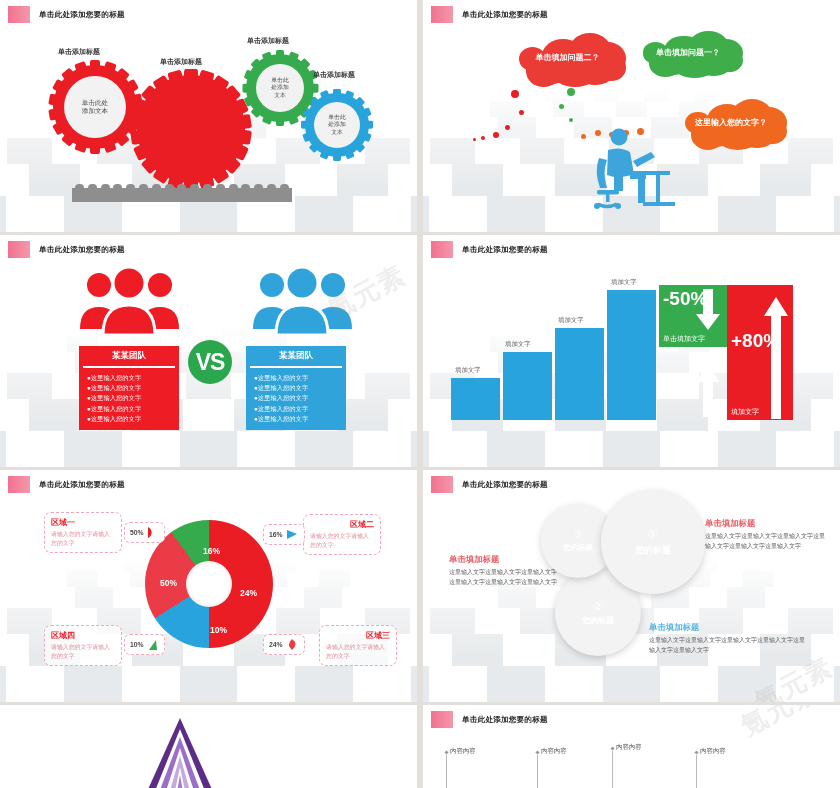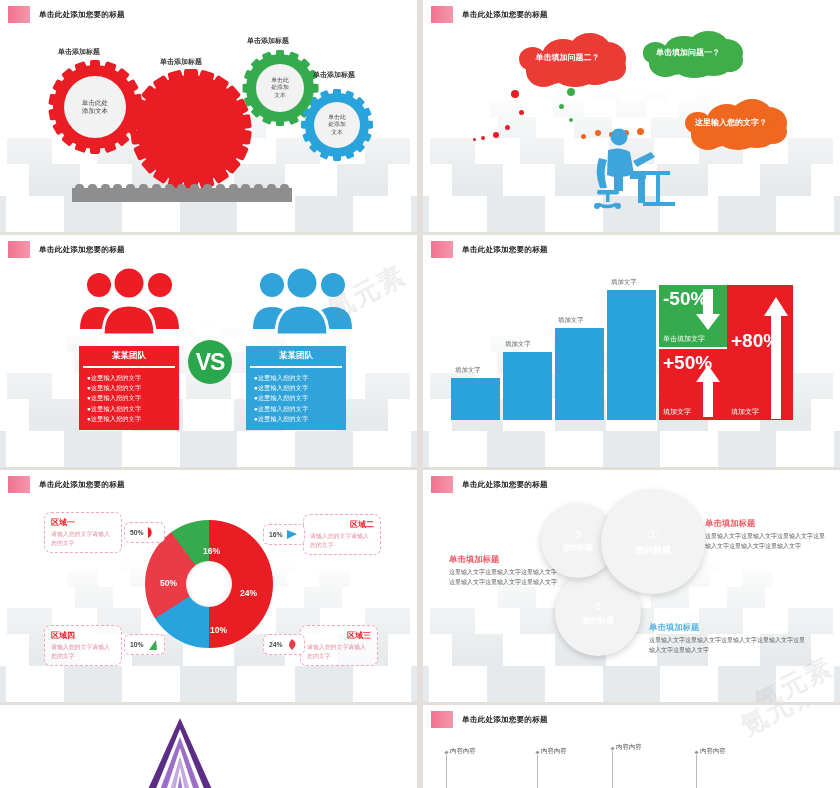--- a/index.html
+++ b/index.html
@@ -511,24 +511,20 @@
       <div class="bar" style="left:184px;top:55px;width:49px;height:130px"></div>
 
       <div class="kpi" style="left:236px;top:50px;width:68px;height:62px;background:#35ab4e">
         <div class="num">-50%</div>
         <div class="cap">单击填加文字</div>
       </div>
       <svg class="arw" style="left:272px;top:54px" width="26" height="42" viewBox="0 0 26 42">
         <path d="M8 0 h10 v25 h7 l-12 16 l-12 -16 h7 z" fill="#fff"></path>
       </svg>
 
-      <div class="kpi" style="left:236px;top:114px;width:68px;height:71px;background:#ea1c24">
-        <div class="num">+50%</div>
-        <div class="cap">填加文字</div>
-      </div>
       <svg class="arw" style="left:272px;top:130px" width="26" height="52" viewBox="0 0 26 52">
         <path d="M13 0 l12 17 h-7 v35 h-10 v-35 h-7 z" fill="#fff"></path>
       </svg>
 
       <div class="kpi" style="left:304px;top:50px;width:66px;height:135px;background:#ea1c24;justify-content:center">
         <div class="num" style="padding-top:0;margin-top:46px">+80%</div>
         <div class="cap" style="margin-top:auto">填加文字</div>
       </div>
       <svg class="arw" style="left:340px;top:62px" width="26" height="122" viewBox="0 0 26 122">
         <path d="M13 0 l12 19 h-7 v103 h-10 v-103 h-7 z" fill="#fff"></path>
@@ -610,21 +606,21 @@
         <div class="ct">区域四</div>
         <div class="cb">请输入您的文字请输入您的文字</div>
       </div>
       <div class="pill" style="left:124px;top:164px">
         <span>10%</span>
         <svg width="12" height="13" viewBox="0 0 12 13">
             <path d="M2 12 l7 -10 l1 10 z" fill="#35ab4e"></path>
           </svg>
       </div>
 
-      <div class="card" style="left:300px;top:155px;width:78px;text-align:right">
+      <div class="card" style="left:319px;top:155px;width:78px;text-align:right">
         <div class="ct">区域三</div>
         <div class="cb" style="text-align:left">请输入您的文字请输入您的文字</div>
       </div>
       <div class="pill" style="left:263px;top:164px">
         <span>24%</span>
         <svg width="13" height="13" viewBox="0 0 13 13">
             <path d="M6 1 q7 5 0 11 q-6 -5 0 -11 z" fill="#ea3b46"></path>
           </svg>
       </div>
     </div>

